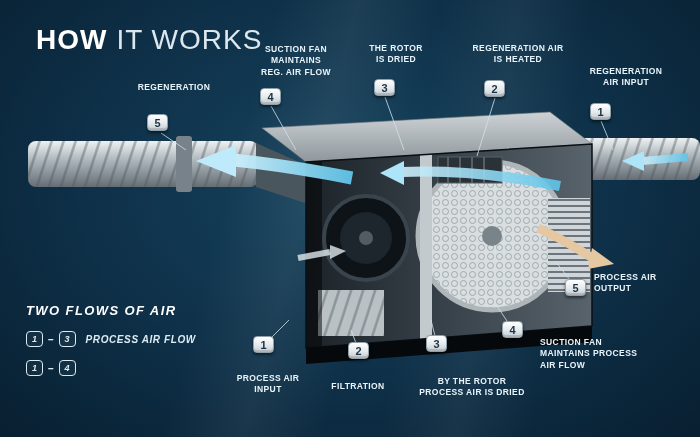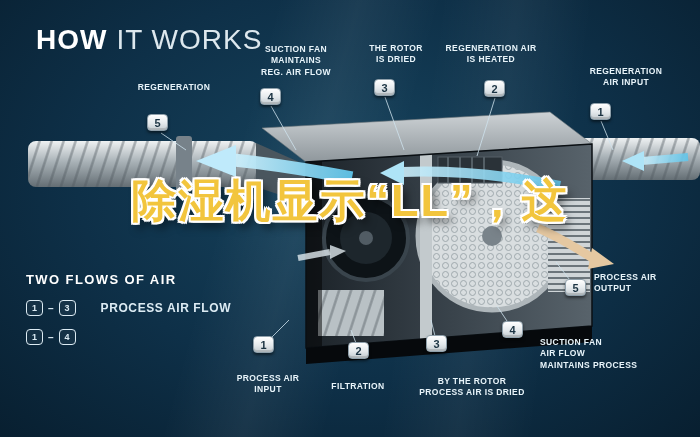--- a/index.html
+++ b/index.html
@@ -31,31 +31,31 @@
 
   .badge {
     position:absolute; z-index:21; width:21px; height:17px; border-radius:4px;
     background:linear-gradient(#ffffff 0%, #e4e9ec 55%, #c4ccd1 100%);
     border:1px solid #8fa0ab;
     color:#1b3342; font-size:11px; font-weight:bold;
     display:flex; align-items:center; justify-content:center;
     box-shadow:0 2px 3px rgba(0,0,0,.5), inset 0 -2px 0 rgba(0,0,0,.12);
   }
 
-  .legend { position:absolute; left:26px; top:272px; z-index:20; }
+  .legend { position:absolute; left:26px; top:303px; z-index:20;font-style:italic; }
   .legend-heading { font-size:13px; font-weight:bold; color:#ffffff; letter-spacing:1.4px; }
   .legend-row { display:flex; align-items:center; gap:5px; margin-top:13px; }
   .legend-badge {
     width:17px; height:16px; border:1.5px solid #dcebf3; border-radius:4px;
     color:#dcebf3; font-size:9px; font-weight:bold;
     display:flex; align-items:center; justify-content:center;
     background:rgba(255,255,255,0.04);
   }
   .legend-sep { color:#dcebf3; font-size:10px; font-weight:bold; }
-  .legend-label { font-size:12px; font-weight:bold; color:#dcebf3; letter-spacing:.6px; margin-left:20px; }
+  .legend-label { font-size:10px; font-weight:bold; color:#dcebf3; letter-spacing:.6px; margin-left:5px; }
 
   .overlay-text {
     position:absolute; left:0; top:176px; width:700px; z-index:40;
     text-align:center; font-size:45px; font-weight:800; line-height:1.12;
     letter-spacing:2px; color:#f2c53d;
     text-shadow:
       -2px -2px 0 #fff, 2px -2px 0 #fff, -2px 2px 0 #fff, 2px 2px 0 #fff,
       0 -2px 0 #fff, 0 2px 0 #fff, -2px 0 0 #fff, 2px 0 0 #fff,
       5px 6px 9px rgba(0,0,0,.6);
   }
@@ -187,43 +187,43 @@
   <span>REG. AIR FLOW</span>
 </div>
 <div class="badge" style="left:260px;top:88px">4</div>
 
 <div class="callout-label" style="left:360px;top:43px;width:72px">
   <span>THE ROTOR</span>
   <span>IS DRIED</span>
 </div>
 <div class="badge" style="left:374px;top:79px">3</div>
 
-<div class="callout-label" style="left:439px;top:43px;width:104px">
+<div class="callout-label" style="left:466px;top:43px;width:104px">
   <span>REGENERATION AIR</span>
   <span>IS HEATED</span>
 </div>
 <div class="badge" style="left:484px;top:80px">2</div>
 
 <div class="callout-label" style="left:578px;top:66px;width:96px">
   <span>REGENERATION</span>
   <span>AIR INPUT</span>
 </div>
 <div class="badge" style="left:590px;top:103px">1</div>
 
 <div class="badge" style="left:565px;top:279px">5</div>
 <div class="callout-label align-left" style="left:594px;top:272px;width:84px">
   <span>PROCESS AIR</span>
   <span>OUTPUT</span>
 </div>
 
 <div class="badge" style="left:502px;top:321px">4</div>
 <div class="callout-label align-left" style="left:540px;top:337px;width:112px">
   <span>SUCTION FAN</span>
+  <span>MAINTAINS PROCESS</span>
   <span>AIR FLOW</span>
-  <span>MAINTAINS PROCESS</span>
 </div>
 
 <div class="badge" style="left:426px;top:335px">3</div>
 <div class="callout-label" style="left:412px;top:376px;width:120px">
   <span>BY THE ROTOR</span>
   <span>PROCESS AIR IS DRIED</span>
 </div>
 
 <div class="badge" style="left:348px;top:342px">2</div>
 <div class="callout-label" style="left:318px;top:381px;width:80px">
@@ -245,14 +245,13 @@
     <span class="legend-label">PROCESS AIR FLOW</span>
   </div>
   <div class="legend-row">
     <span class="legend-badge">1</span>
     <span class="legend-sep">–</span>
     <span class="legend-badge">4</span>
   </div>
 </div>
 
 <div class="overlay-text">
-  <div>除湿机显示“LL”，这</div>
 </div>
 
 </body></html>

